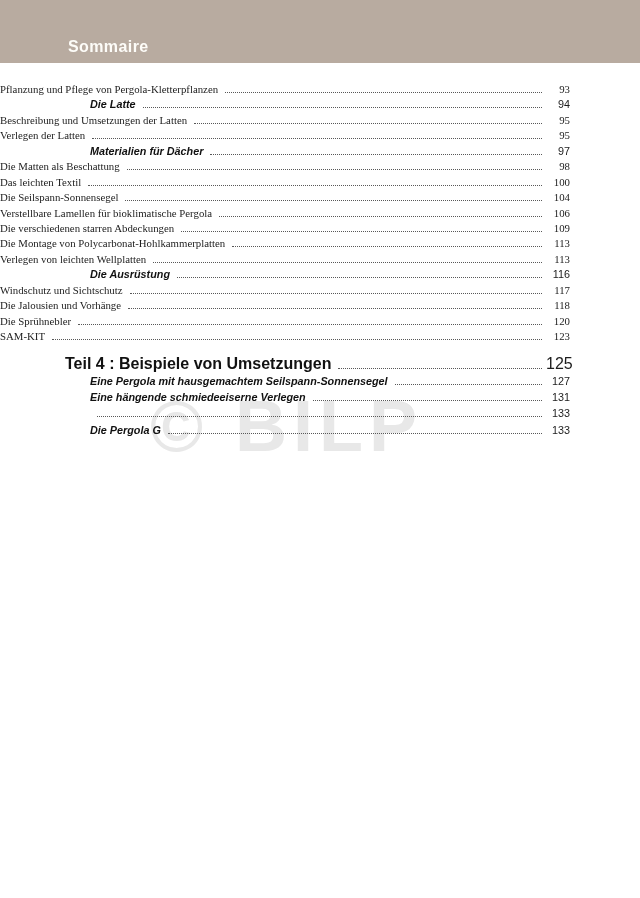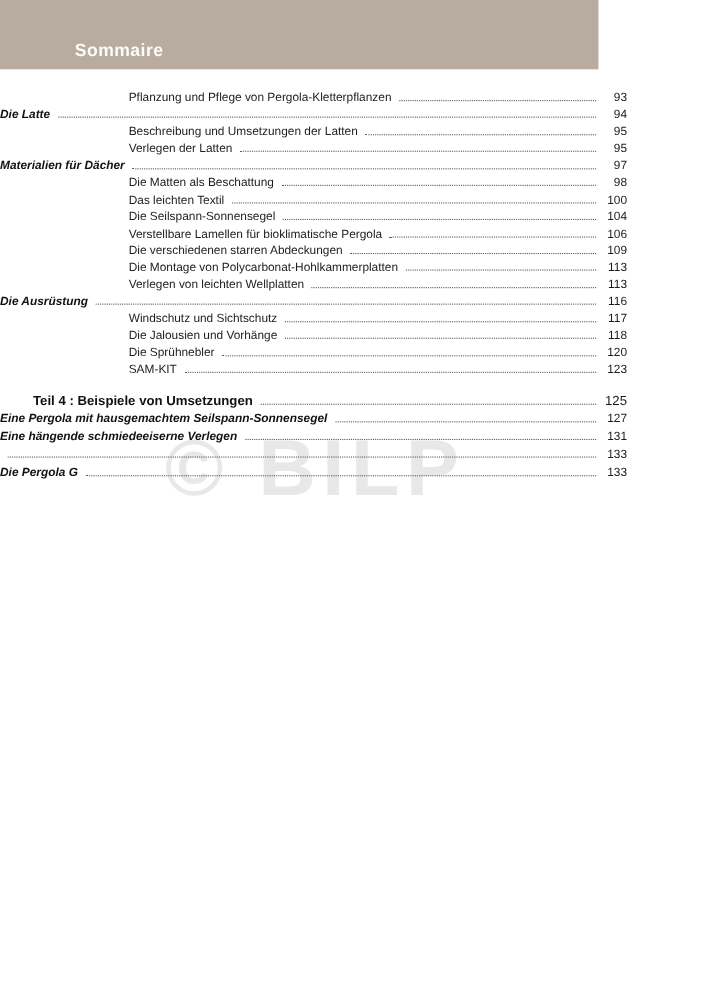--- a/index.html
+++ b/index.html
@@ -4,21 +4,21 @@
 <style>
   html,body{margin:0;padding:0;}
   body{
     width:640px;height:898px;
     background:#ffffff;
     font-family:"Liberation Sans","DejaVu Sans",sans-serif;
     position:relative;overflow:hidden;
     color:#1c1c1c;
   }
   .topbar{
-    position:absolute;top:0;left:0;width:544px;height:63px;
+    position:absolute;top:0;left:0;width:640px;height:63px;
     background:var(--header-bg,#b8aba0);
     z-index:2;
   }
   .topbar-title{
     position:absolute;left:68px;bottom:7px;
     color:var(--header-fg,#fdfcf8);
     font-weight:bold;font-size:16px;letter-spacing:.4px;
   }
   .watermark{
     position:absolute;left:150px;top:390px;
@@ -32,25 +32,25 @@
   .toc{
     position:absolute;left:0;top:82px;width:640px;
     z-index:1;
   }
   .toc-row{
     display:flex;align-items:baseline;
     height:15.45px;line-height:15.45px;
     padding-right:70px;
     font-size:10.8px;
   }
-  .toc-row.level-section{padding-left:117px;}
-  .toc-row.level-chapter{font-weight:bold;font-style:italic;color:#111;}
+  .toc-row.level-section{font-family:Liberation Serif, serif;}
+  .toc-row.level-chapter{padding-left:90px;font-weight:bold;font-style:italic;color:#111;}
   .toc-row.level-part{
-    padding-left:30px;font-weight:bold;font-style:normal;
-    font-size:12px;color:#111;
+    padding-left:65px;font-weight:bold;font-style:normal;
+    font-size:16px;color:#111;
   }
   
   .toc-row.level-part,
   .toc-row.level-part ~ .toc-row{height:16.3px;line-height:16.3px;}
   .toc-row.gap-before{margin-top:12px;}
   .toc-label{white-space:nowrap;}
   .leader{
     flex:1;min-width:12px;
     border-bottom:1.6px dotted #585858;
     margin:0 4px 0 7px;

